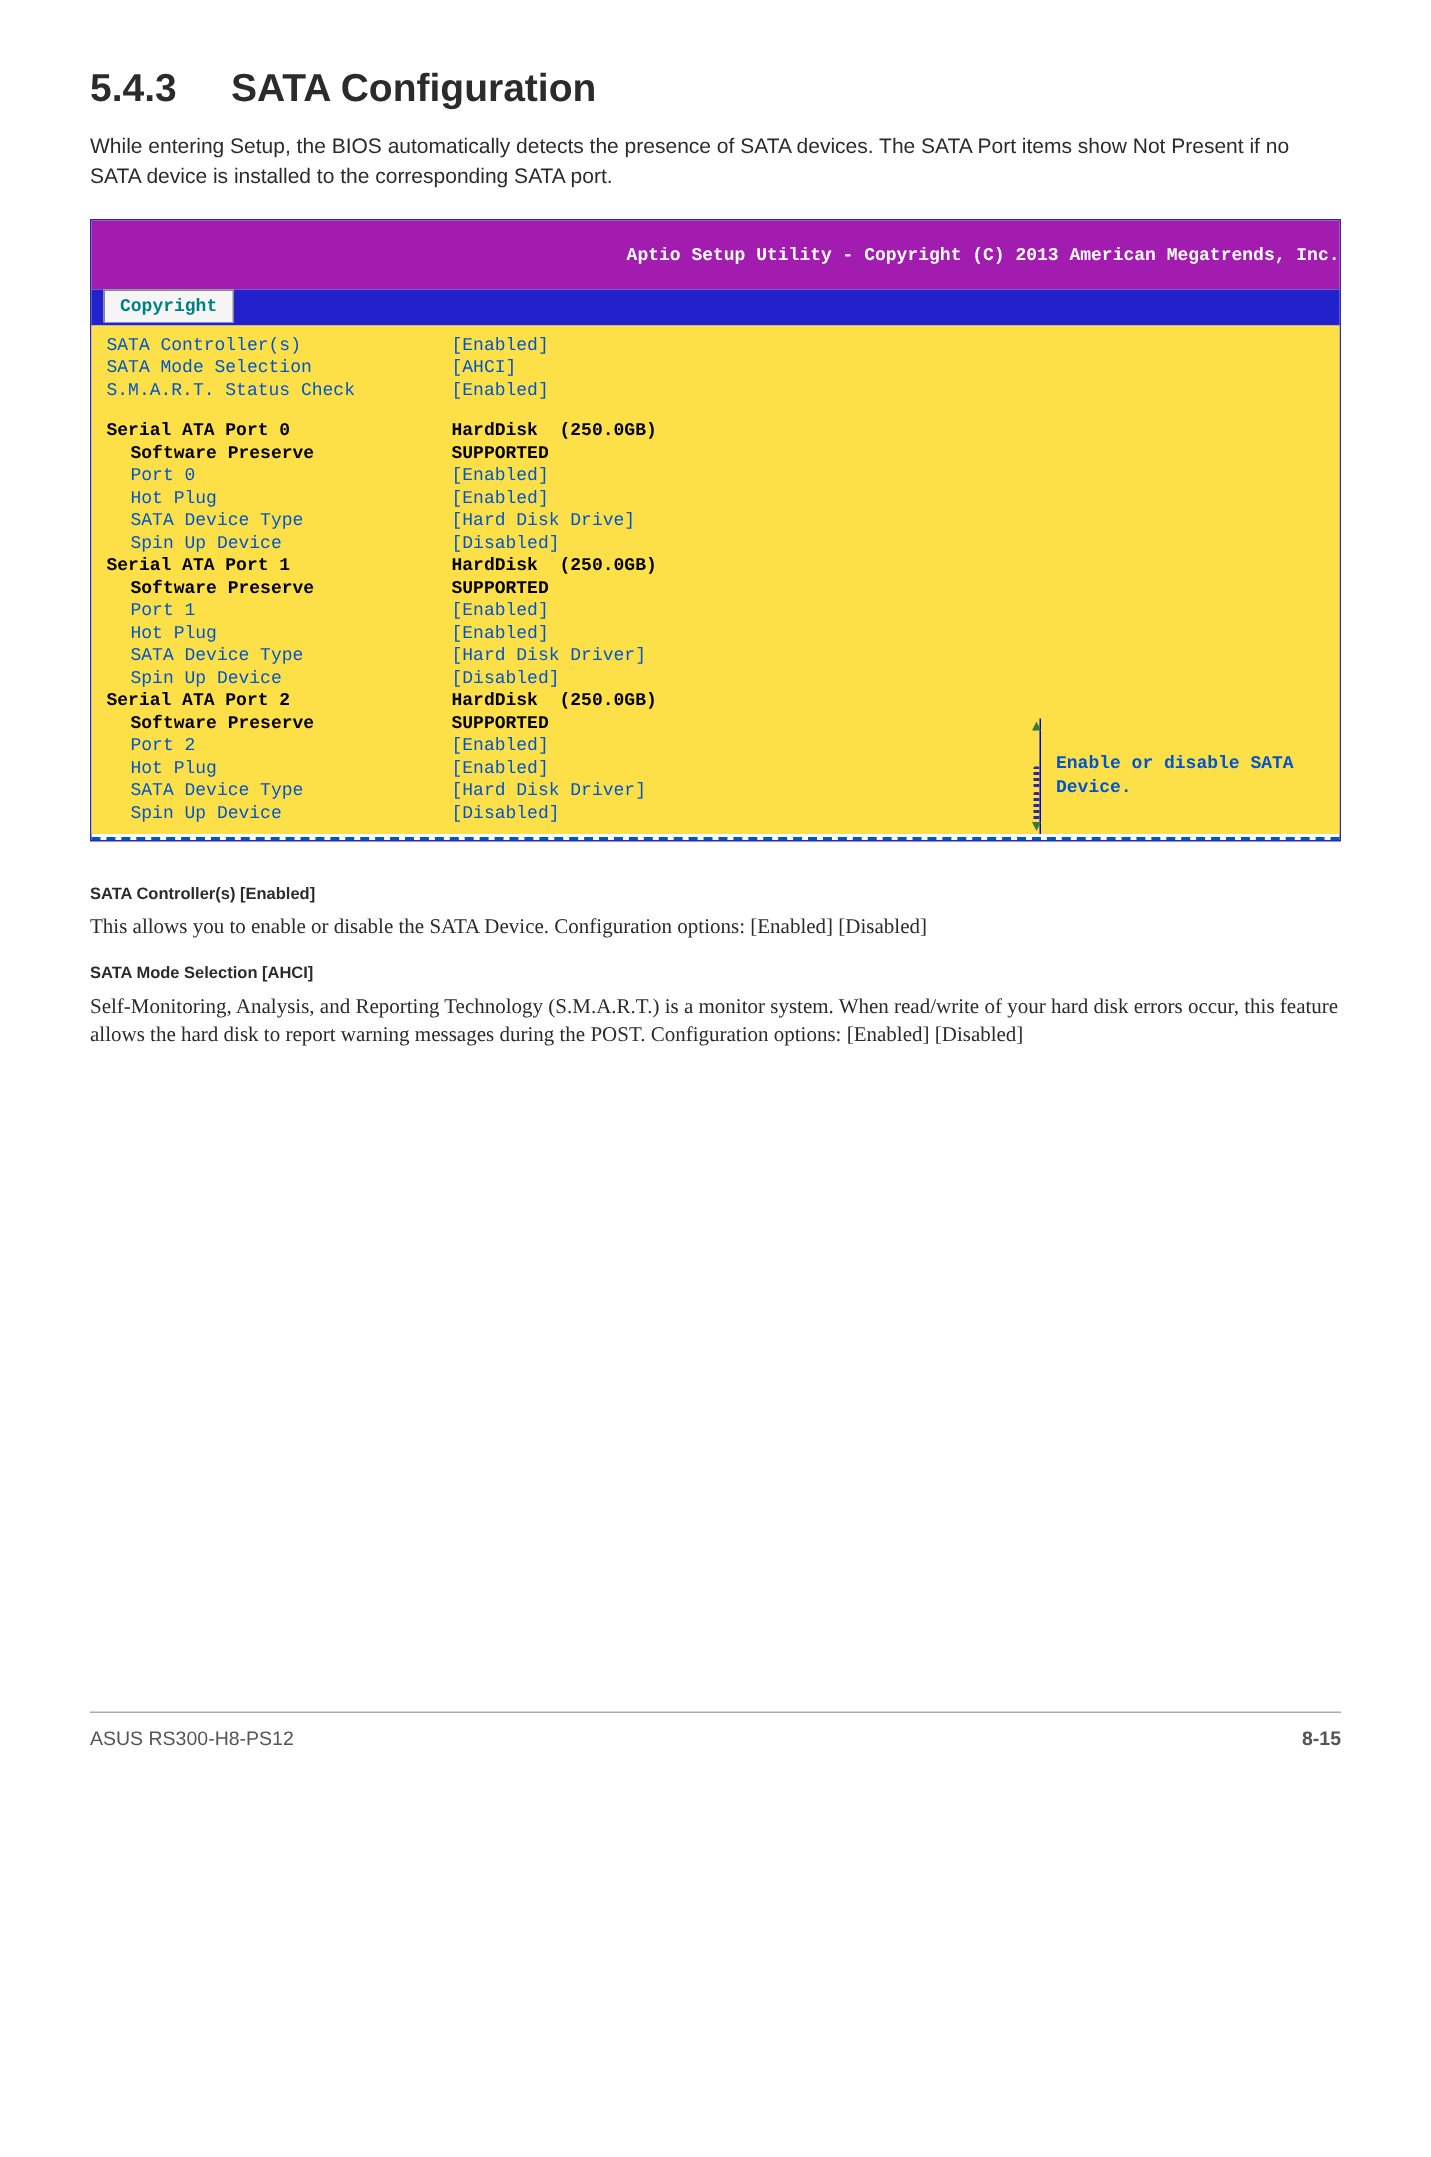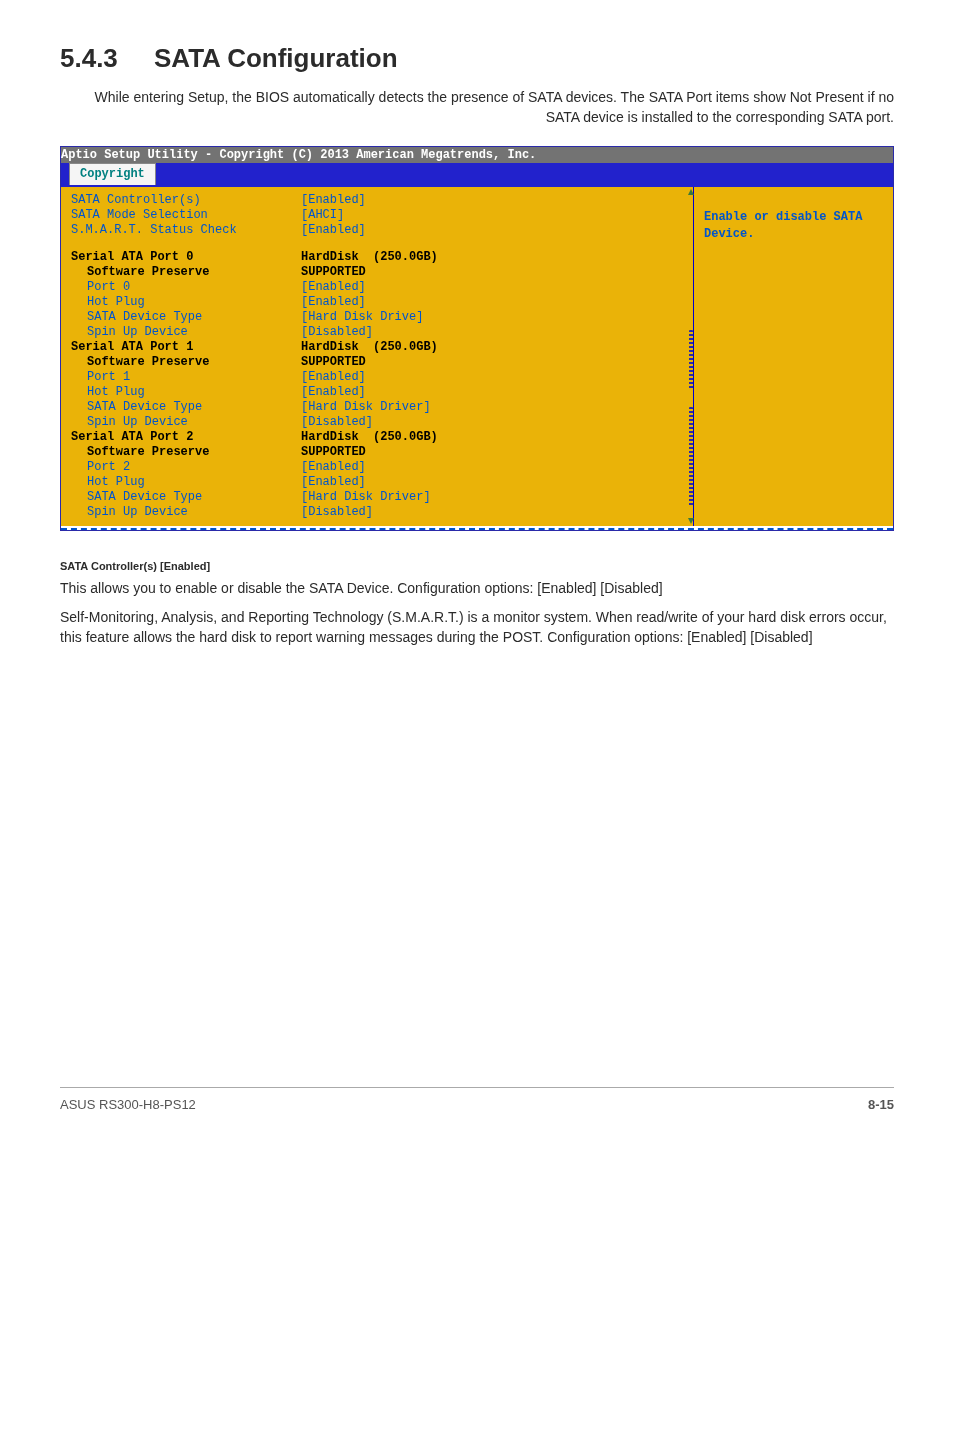--- a/index.html
+++ b/index.html
@@ -15,53 +15,54 @@
   h1 {
     font-size: 26px;
     font-weight: bold;
     margin: 0 0 12px 0;
   }
   h2.sub {
     font-size: 11px;
     font-weight: bold;
     margin: 14px 0 4px 0;
   }
-  p.intro { margin: 4px 0 18px 0; text-align: right; }
-  p.desc { margin: 0 0 10px 0; }
+  p.intro { margin: 4px 0 18px 0; }
+  p.desc { margin: 0 0 10px 0; font-family: Liberation Serif, serif; }
 
   .bios {
     border: 1px solid #2a2aaa;
     margin: 8px 0 28px 0;
     font-family: "Courier New", monospace;
     font-size: 12px;
   }
   .bios-header {
-    background: #737373;
+    background: #a21caf;
     color: #fff;
-    text-align: left;
-    padding: 0 0;
+    text-align: right;
+    padding: 15px 0;
     font-weight: bold;
   }
   .tab-row {
     background: #2222cc;
     padding: 0 8px 2px 8px;
   }
   .tab {
     display: inline-block;
     background: #f5f5f5;
     color: #008080;
     padding: 2px 10px;
     border-top: 1px solid #888;
     border-left: 1px solid #888;
     border-right: 1px solid #888;
     font-weight: bold;
   }
   .bios-body {
     display: flex;
-    background: #eab308;
+    background: #fde047;
+    align-items: flex-end;
   }
   .bios-left {
     flex: 1;
     padding: 6px 6px 6px 10px;
     white-space: pre;
     color: #0055cc;
     line-height: 1.25;
   }
   .bios-right {
     width: 200px;
@@ -143,19 +144,20 @@
       </div>
       <span>Enable or disable SATA Device.</span>
     </div>
   </div>
   <div class="dashline"></div>
 </div>
 
 <div id="sections">
     <h2 class="sub">SATA Controller(s) [Enabled]</h2>
     <p class="desc">This allows you to enable or disable the SATA Device. Configuration options: [Enabled] [Disabled]</p>
+    <h2 class="sub">SATA Mode Selection [AHCI]</h2>
     <p class="desc">Self-Monitoring, Analysis, and Reporting Technology (S.M.A.R.T.) is a monitor system. When read/write of your hard disk errors occur, this feature allows the hard disk to report warning messages during the POST. Configuration options: [Enabled] [Disabled]</p>
   </div>
 
 <div class="footer">
   <span>ASUS RS300-H8-PS12</span>
   <b>8-15</b>
 </div>
 
 </body></html>

